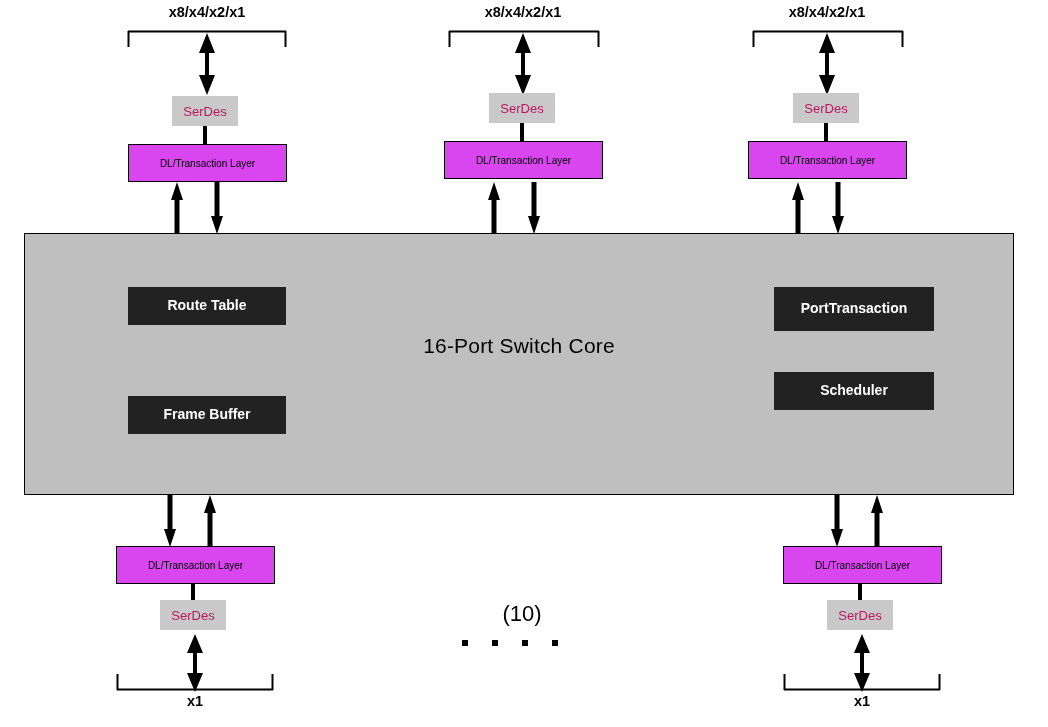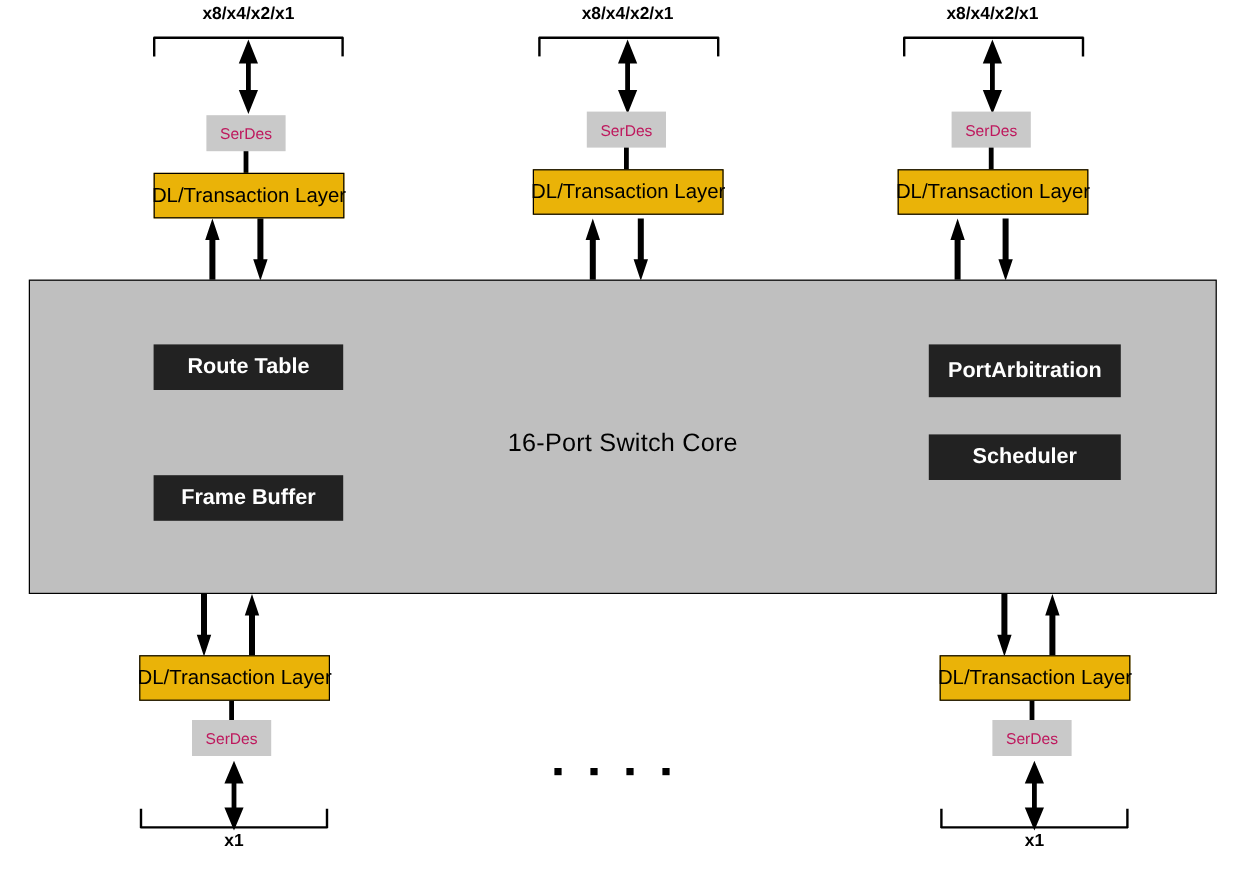--- a/index.html
+++ b/index.html
@@ -33,28 +33,27 @@
   }
   .core-title {
     left: 24px;
     top: 334px;
     width: 990px;
     text-align: center;
     font-size: 21px;
     font-weight: normal;
     color: #000000;
     letter-spacing: 0.2px;
-    margin-top: 24px;
   }
 
   
   .blk {
     background: #222222;
     color: #ffffff;
-    font-size: 18px;
+    font-size: 14px;
     font-weight: bold;
     display: flex;
     align-items: center;
     justify-content: center;
     text-align: center;
     line-height: 1.22;
     box-sizing: border-box;
   }
 
   
@@ -63,24 +62,24 @@
     color: #be185d;
     font-size: 13px;
     font-weight: normal;
     display: flex;
     align-items: center;
     justify-content: center;
     box-sizing: border-box;
     height: 30px;
   }
   .dl {
-    background: #eab308;
+    background: #d946ef;
     color: #000000;
     border: 1.2px solid #000000;
-    font-size: 17px;
+    font-size: 10px;
     font-weight: normal;
     display: flex;
     align-items: center;
     justify-content: center;
     box-sizing: border-box;
     height: 38px;
     white-space: nowrap;
   }
 
   
@@ -197,24 +196,24 @@
   <div class="abs core"></div>
 
   <div class="abs core-title">16-Port Switch Core</div>
 
   <div class="abs blk" style="left:128px; top:287px; width:158px; height:38px;">Route Table</div>
 
   <div class="abs blk" style="left:128px; top:380px; width:158px; height:38px;margin-top:16px;">Frame Buffer</div>
 
   <div class="abs blk" style="left:774px; top:287px; width:160px; height:44px; flex-direction:row;">
     <span>Port</span>
-    <span>Arbitration</span>
+    <span>Transaction</span>
   </div>
 
-  <div class="abs blk" style="left:774px; top:362px; width:160px; height:38px;">Scheduler</div>
+  <div class="abs blk" style="left:774px; top:372px; width:160px; height:38px;">Scheduler</div>
 
   <svg class="abs" style="left:163px; top:495px;" width="14" height="52">
     <polygon points="7,52 1,34 4.5,34 4.5,0 9.5,0 9.5,34 13,34" fill="#000"></polygon>
   </svg>
   <svg class="abs" style="left:203px; top:495px;" width="14" height="52">
     <polygon points="7,0 13,18 9.5,18 9.5,52 4.5,52 4.5,18 1,18" fill="#000"></polygon>
   </svg>
 
   <div class="abs dl" style="left:116px; top:546px; width:159px;">DL/Transaction Layer</div>
 
@@ -252,20 +251,21 @@
   </svg>
 
   <svg class="abs" style="left:783px; top:673px;" width="158" height="18">
     <line x1="1" y1="16.5" x2="157" y2="16.5" stroke="#000" stroke-width="2"></line>
     <line x1="1.5" y1="1" x2="1.5" y2="17" stroke="#000" stroke-width="2"></line>
     <line x1="156.5" y1="1" x2="156.5" y2="17" stroke="#000" stroke-width="2"></line>
   </svg>
 
   <div class="abs lane-label" style="left:762px; top:693px; width:200px;">x1</div>
 
+  <div class="abs repeat-count" style="left:422px; top:601px; width:200px;">(10)</div>
 
   <div class="abs dots" style="left:462px; top:640px;">
     <span></span>
     <span></span>
     <span></span>
     <span></span>
   </div>
 
 </div>
 

